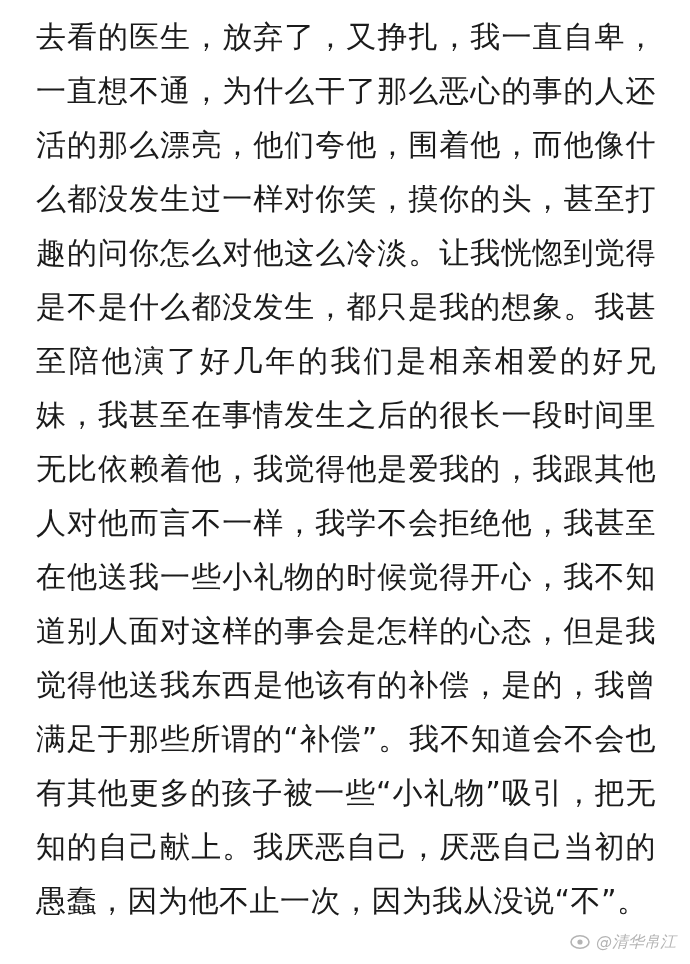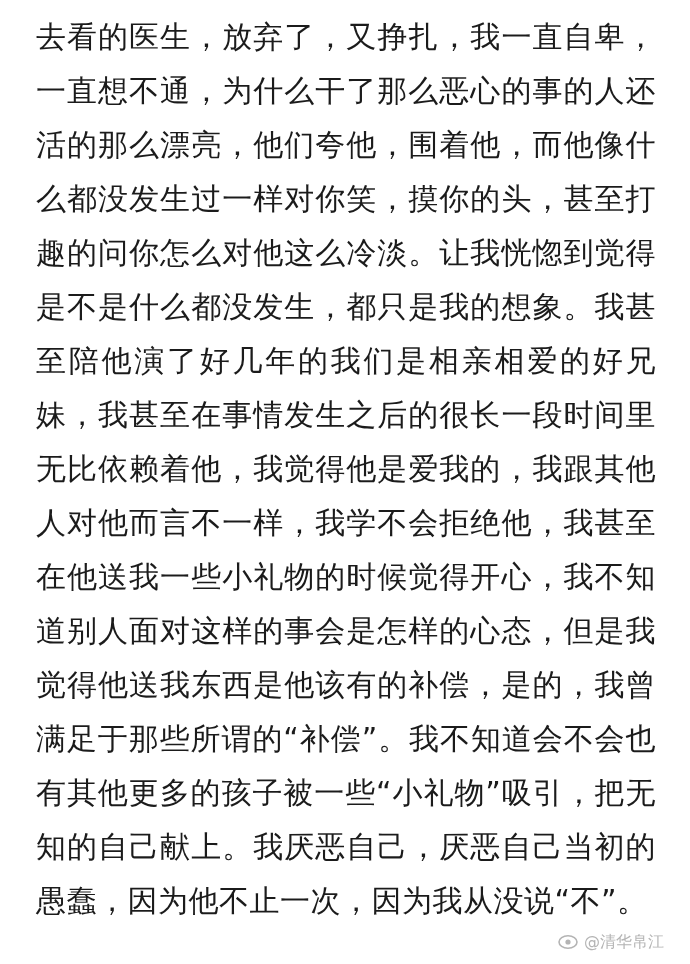--- a/index.html
+++ b/index.html
@@ -28,28 +28,29 @@
     color: #1b1b1b;
     letter-spacing: 0.5px;
     text-align: justify;
     text-justify: inter-ideograph;
     word-break: break-all;
     white-space: pre-wrap;
     margin: 0;
   }
   .watermark {
     position: absolute;
-    right: 26px;
+    right: 14px;
     bottom: 12px;
     display: flex;
     align-items: flex-end;
     gap: 6px;
     color: #b4b4b4;
     font-size: 16px;
     line-height: 20px;
+    font-style: italic;
   }
   .weibo-eye {
     width: 20px;
     height: 20px;
     display: inline-block;
     position: relative;
   }
   .weibo-eye svg { display: block; }
 </style>
 </head>

